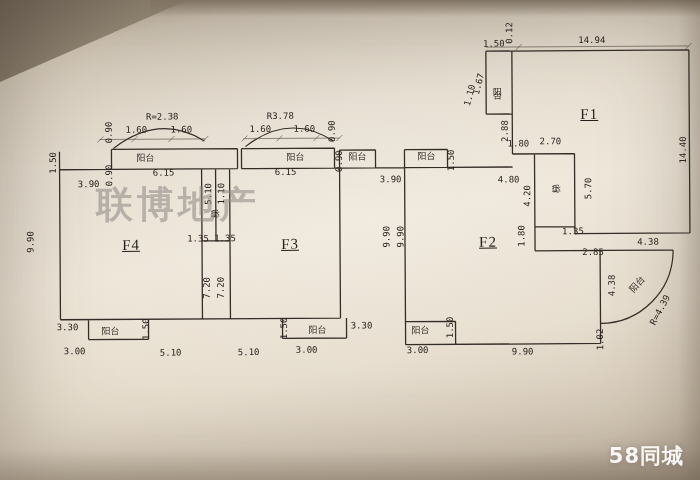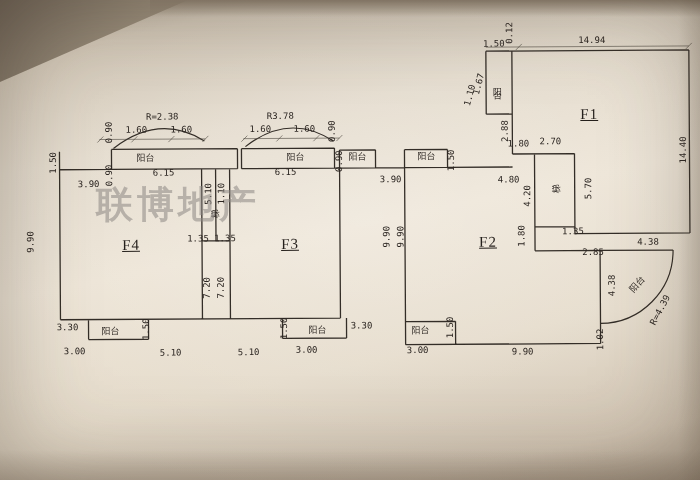--- a/index.html
+++ b/index.html
@@ -167,13 +167,14 @@
         <span class="lbl dim" style="left: 593px; top: 42px; transform: translate(-50%, -50%);">14.94</span>
         <span class="lbl dim" style="left: 480px; top: 85px; transform: translate(-50%, -50%) rotate(-75deg);">1.67</span>
         <span class="lbl dim" style="left: 471px; top: 96px; transform: translate(-50%, -50%) rotate(-75deg);">1.10</span>
         <span class="lbl vcn" style="left: 498px; top: 84px; transform: translate(-50%, -50%);">阳台</span>
         <span class="lbl dim" style="left: 506px; top: 132px; transform: translate(-50%, -50%) rotate(-90deg);">2.88</span>
         <span class="lbl dim" style="left: 684px; top: 152px; transform: translate(-50%, -50%) rotate(-90deg);">14.40</span>
       </div>
   </div>
 
   <div class="watermark">联博地产</div>
+  <div class="sitelogo">58同城</div>
 </div>
 
 </body></html>

